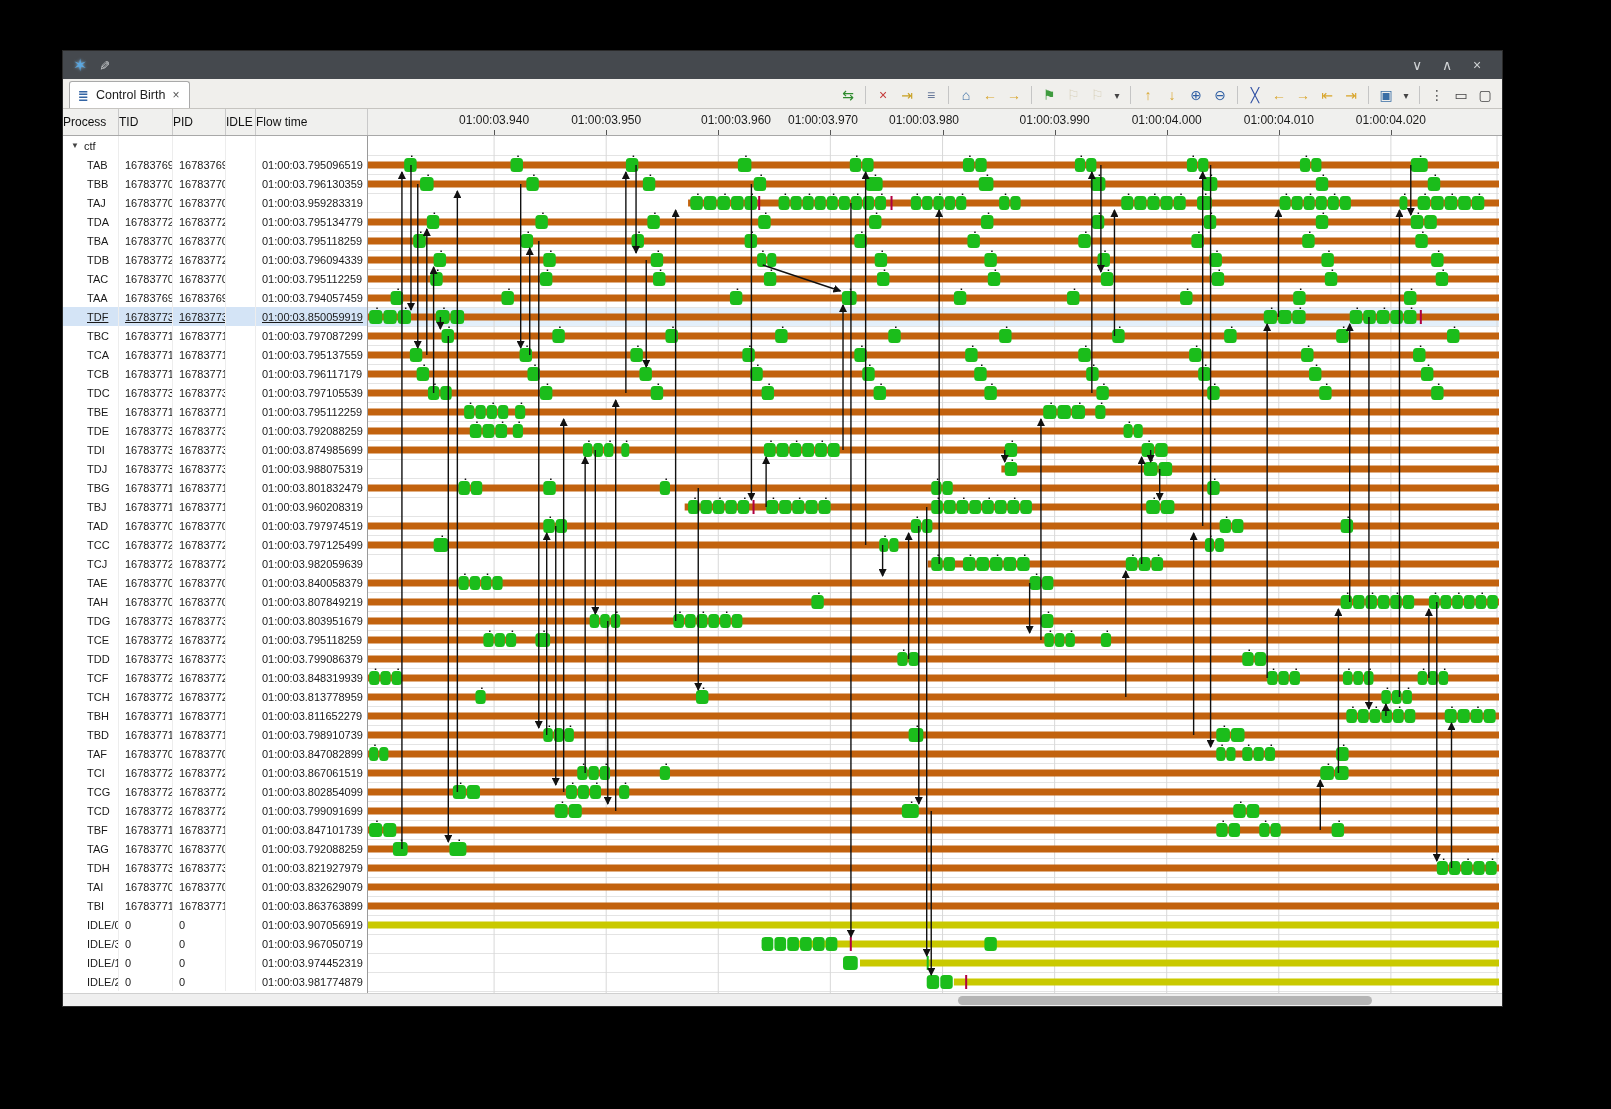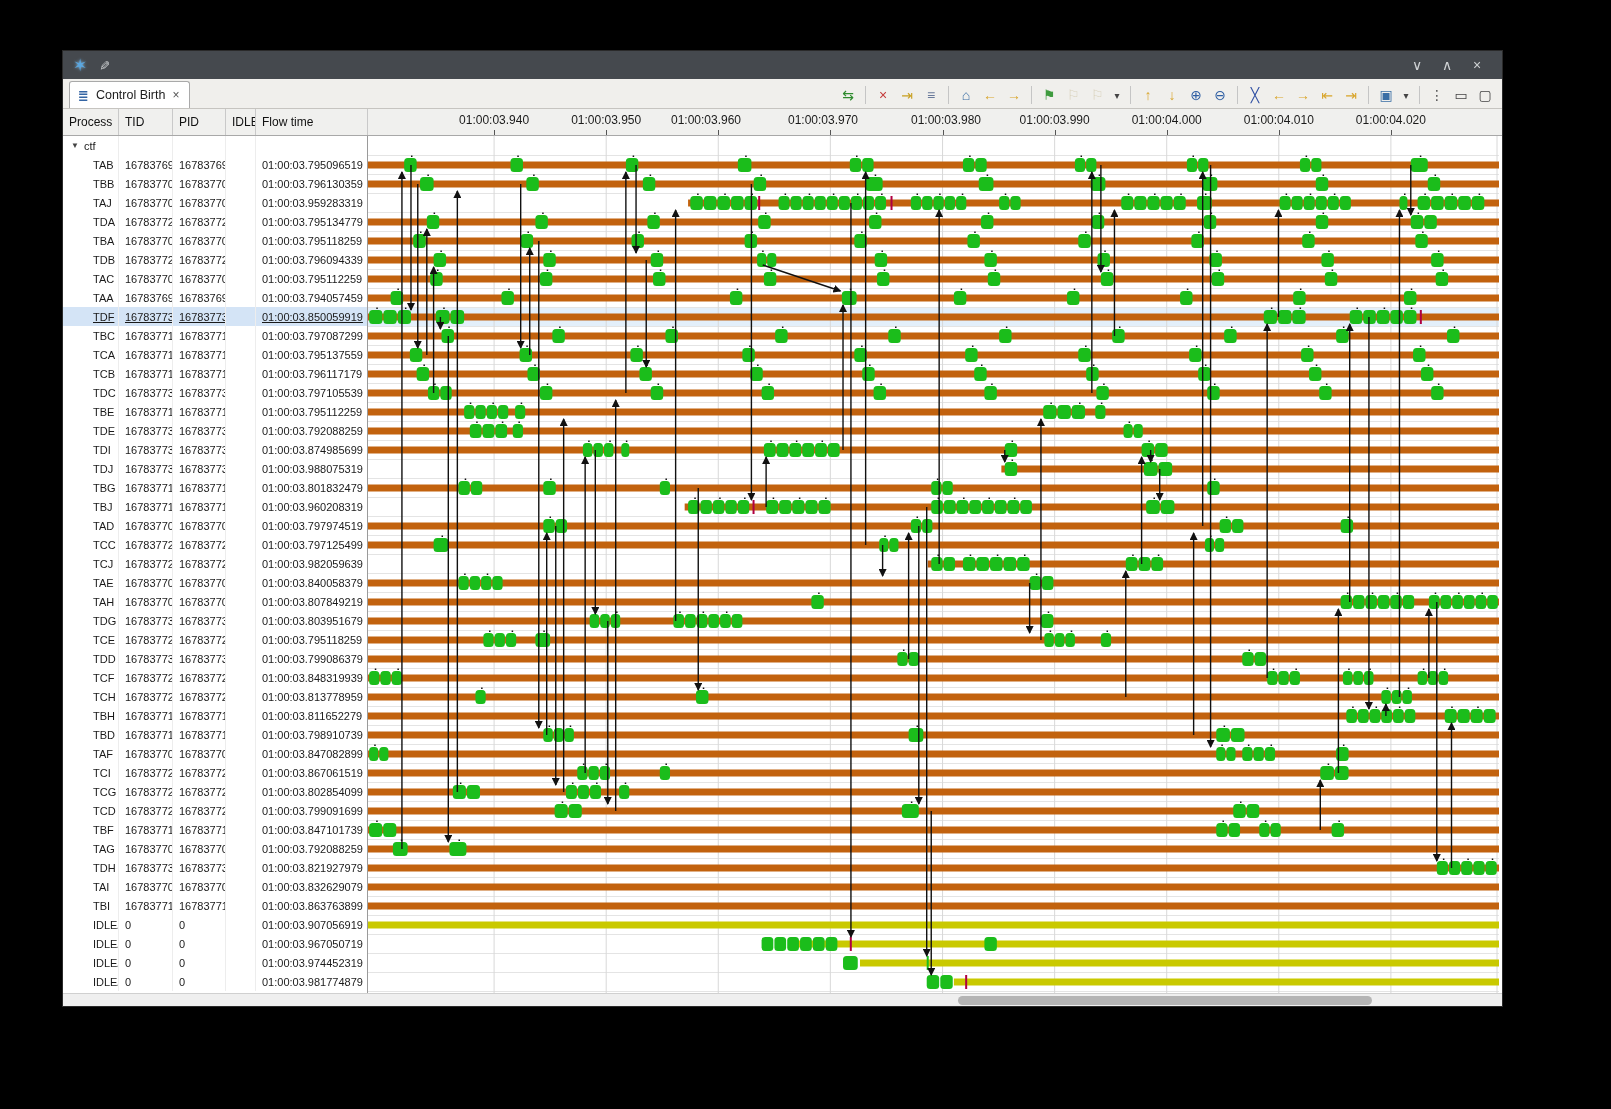--- a/index.html
+++ b/index.html
@@ -27,36 +27,36 @@
   .ticon { width:22px; height:20px; display:flex; align-items:center; justify-content:center;
     font-size:14px; cursor:pointer; border-radius:2px; }
   .ticon.small { width:14px; font-size:10px; }
   .ticon.dis { opacity:.4; }
   .tsep { width:1px; height:18px; background:#c5c5c5; margin:0 4px; }
   
   .headrow { height:27px; display:flex; flex:0 0 auto; background:#f0f0ee;
     border-bottom:1px solid #a8a8a8; font-size:12px; color:#111; }
   .thead { width:305px; flex:0 0 auto; display:grid;
     grid-template-columns:56px 54px 53px 30px 112px; border-right:1px solid #9a9a9a; }
-  .thead > div { display:flex; align-items:center; padding-left:6px;
+  .thead > div { display:flex; align-items:center; 
     border-right:1px solid #c9c9c9; overflow:hidden; }
   .axis { position:relative; flex:1; }
   .axis .tick-label { position:absolute; top:4px; transform:translateX(-50%);
     font-size:12px; color:#1a1a1a; white-space:nowrap; }
   .axis .tick-mark { position:absolute; bottom:0; width:1px; height:5px; background:#555; }
   
   .content { flex:1; display:flex; overflow:hidden; position:relative; }
   .ttable { width:305px; flex:0 0 auto; border-right:1px solid #9a9a9a;
     background:#fff; overflow:hidden; }
   .trow { height:19px; display:grid; grid-template-columns:56px 54px 53px 30px 112px;
     font-size:11px; color:#1a1a1a; align-items:center; }
   .trow > div { padding-left:6px; overflow:hidden; white-space:nowrap; height:100%;
     display:flex; align-items:center; border-right:1px solid #ededed; }
   .trow.sel { background:#d4e4f6;text-decoration:underline; }
-  .trow .pname { padding-left:30px; }
+  .trow .pname { padding-left:24px; }
   .trow.grp .pname { padding-left:8px; gap:5px; }
   .expander { font-size:8px; color:#444; }
   .chartwrap { flex:1; position:relative; background:#fff; overflow:hidden; }
   
   .hscroll { height:13px; flex:0 0 auto; background:#efefef; border-top:1px solid #d0d0d0;
     position:relative; }
   .hthumb { position:absolute; top:2px; height:9px; background:#b4b4b4; border-radius:5px; }
 </style>
 </head>
 <body>
@@ -120,25 +120,25 @@
         <div>TID</div>
         <div>PID</div>
         <div>IDLE</div>
         <div>Flow time</div>
       </div>
     <div class="axis" id="axis">
         <span class="tick-label" style="left: 126.106px;">01:00:03.940</span>
         <span class="tick-mark" style="left: 126.106px;"></span>
         <span class="tick-label" style="left: 238.189px;">01:00:03.950</span>
         <span class="tick-mark" style="left: 238.189px;"></span>
-        <span class="tick-label" style="left: 338px;">01:00:03.960</span>
+        <span class="tick-label" style="left: 368px;">01:00:03.960</span>
         <span class="tick-mark" style="left: 350.271px;"></span>
         <span class="tick-label" style="left: 455px;">01:00:03.970</span>
         <span class="tick-mark" style="left: 462.353px;"></span>
-        <span class="tick-label" style="left: 578px;">01:00:03.980</span>
+        <span class="tick-label" style="left: 556px;">01:00:03.980</span>
         <span class="tick-mark" style="left: 574.548px;"></span>
         <span class="tick-label" style="left: 686.63px;">01:00:03.990</span>
         <span class="tick-mark" style="left: 686.63px;"></span>
         <span class="tick-label" style="left: 798.712px;">01:00:04.000</span>
         <span class="tick-mark" style="left: 798.712px;"></span>
         <span class="tick-label" style="left: 910.794px;">01:00:04.010</span>
         <span class="tick-mark" style="left: 910.794px;"></span>
         <span class="tick-label" style="left: 1022.88px;">01:00:04.020</span>
         <span class="tick-mark" style="left: 1022.88px;"></span>
       </div>

